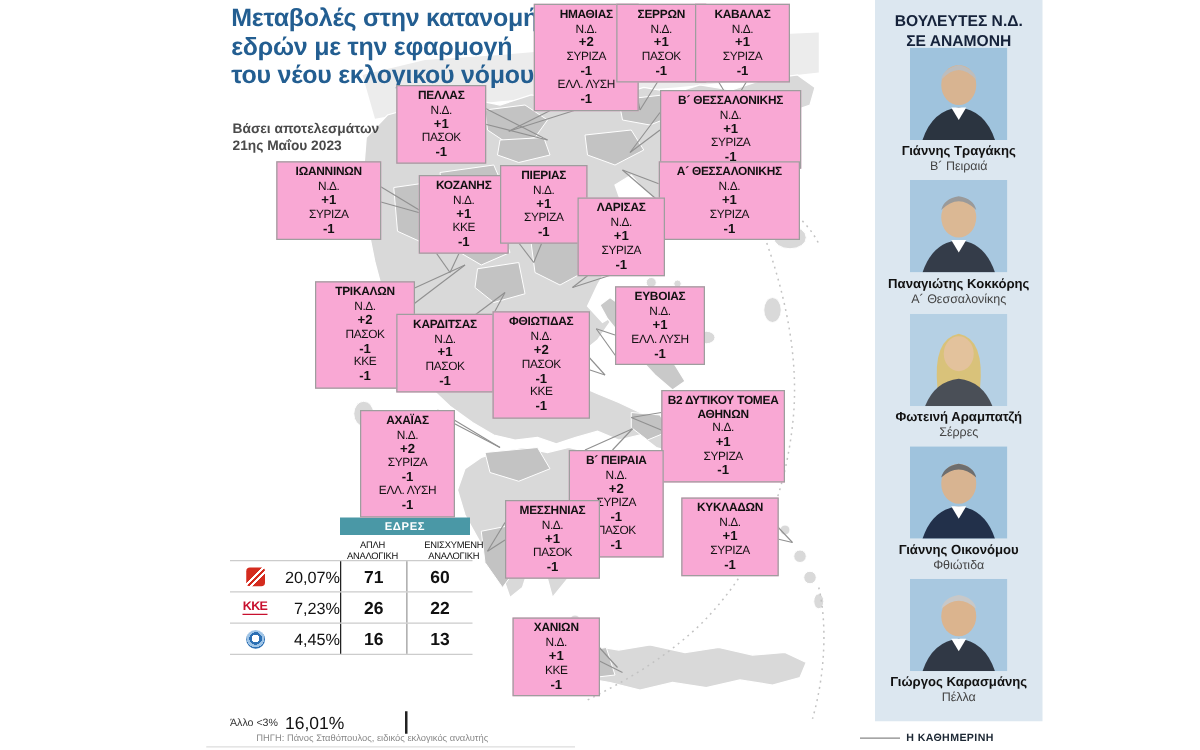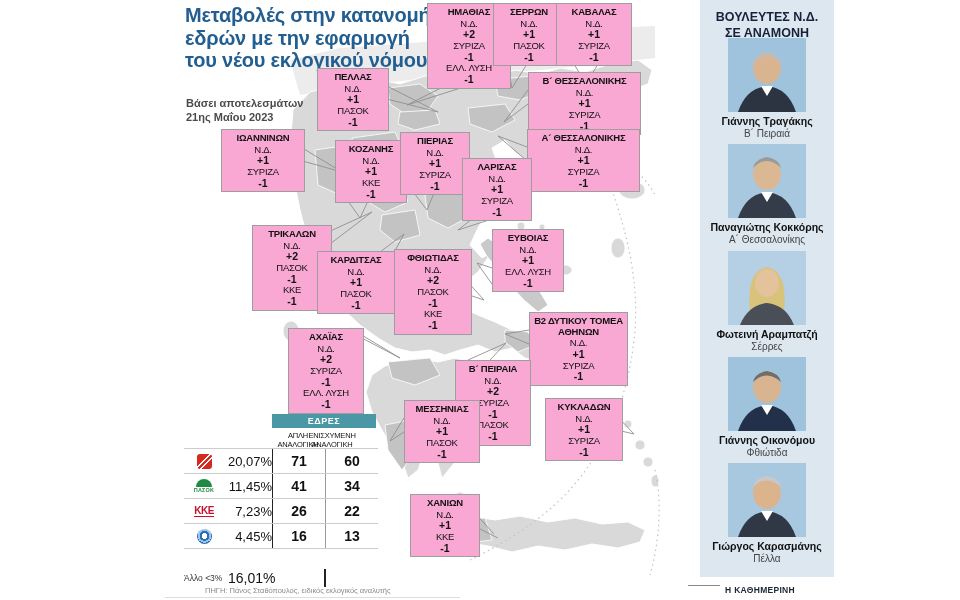--- a/index.html
+++ b/index.html
@@ -21,21 +21,21 @@
   .co-val{font-weight:bold;font-size:10.5px;}
   .callout div:empty{display:none;}
 
   
   .edres-bar{position:absolute;left:272px;top:414px;width:104px;height:14px;z-index:4;
              background:#4a98a6;color:#fff;font-weight:bold;font-size:9px;
              display:flex;align-items:center;justify-content:center;letter-spacing:0.5px;}
   .col-label{position:absolute;top:431px;z-index:4;font-size:7.5px;font-weight:normal;
              text-align:center;line-height:1.25;letter-spacing:-0.2px;}
   .col-label.c1{left:272px;width:52px;}
-  .col-label.c2{left:306px;width:52px;}
+  .col-label.c2{left:337px;width:52px;}
   .tbody{position:absolute;left:184px;top:448px;z-index:4;border-top:1px solid #ccc;}
   .trow{display:flex;align-items:stretch;height:24px;border-bottom:1px solid #ccc;}
   .c-logo{width:40px;display:flex;align-items:center;justify-content:center;}
   .c-pct{width:48px;display:flex;align-items:center;justify-content:flex-end;font-size:13px;}
   .c-s1,.c-s2{width:52px;display:flex;align-items:center;justify-content:center;
               font-size:14px;font-weight:bold;}
   .c-s1{border-left:1.5px solid #222;}
   .c-s2{border-left:1px solid #999;}
   .other-row{position:absolute;left:184px;top:569px;z-index:4;display:flex;align-items:center;height:18px;}
   .o-label{width:44px;font-size:8.5px;color:#333;}
@@ -58,21 +58,21 @@
            background:radial-gradient(circle at 50% 45%,#ffffff 0 3px,#2b6fb3 3px 5px,#9dc3e6 5px 7px,#2b6fb3 7px);}
 
   
   .sidebar{position:absolute;left:666px;top:0;width:134px;height:577px;z-index:3;background:#dce7f0;margin-left:34px;}
   .sb-header{margin-top:9px;text-align:center;font-size:12.5px;font-weight:bold;color:#15223a;line-height:1.3;}
   .card{position:absolute;left:0;width:134px;text-align:center;}
   .photo{width:78px;height:74px;margin:0 auto;overflow:hidden;}
   .p-name{margin-top:3px;font-size:10.5px;font-weight:bold;color:#111;line-height:1.2;}
   .p-region{font-size:10px;color:#444;line-height:1.25;}
 
-  .brand{position:absolute;left:688px;top:585px;width:107px;z-index:4;display:flex;}
+  .brand{position:absolute;left:688px;top:585px;width:107px;z-index:4;display:flex;align-items:center;}
   .bline{flex:1;height:1px;background:#888;margin-right:5px;}
   .btxt{font-size:8.5px;font-weight:bold;color:#1c2733;letter-spacing:0.3px;white-space:nowrap;}
 </style>
 </head>
 <body>
 
 <div id="stage">
 
   <svg class="map" width="960" height="600" viewBox="0 0 960 600">
 
@@ -353,31 +353,20 @@
     <div class="trow">
       <div class="c-logo">
           <span class="syriza-logo"></span>
         </div>
       <div class="c-pct">20,07%</div>
       <div class="c-s1">71</div>
       <div class="c-s2">60</div>
     </div>
     <div class="trow">
       <div class="c-logo">
-          <span class="pasok-logo">
-            <span class="pasok-sun"></span>
-            <span class="pasok-txt">ΠΑΣΟΚ</span>
-          </span>
-        </div>
-      <div class="c-pct">11,45%</div>
-      <div class="c-s1">41</div>
-      <div class="c-s2">34</div>
-    </div>
-    <div class="trow">
-      <div class="c-logo">
           <span class="kke-logo">ΚΚΕ</span>
         </div>
       <div class="c-pct">7,23%</div>
       <div class="c-s1">26</div>
       <div class="c-s2">22</div>
     </div>
     <div class="trow">
       <div class="c-logo">
           <span class="el-logo"></span>
         </div>

